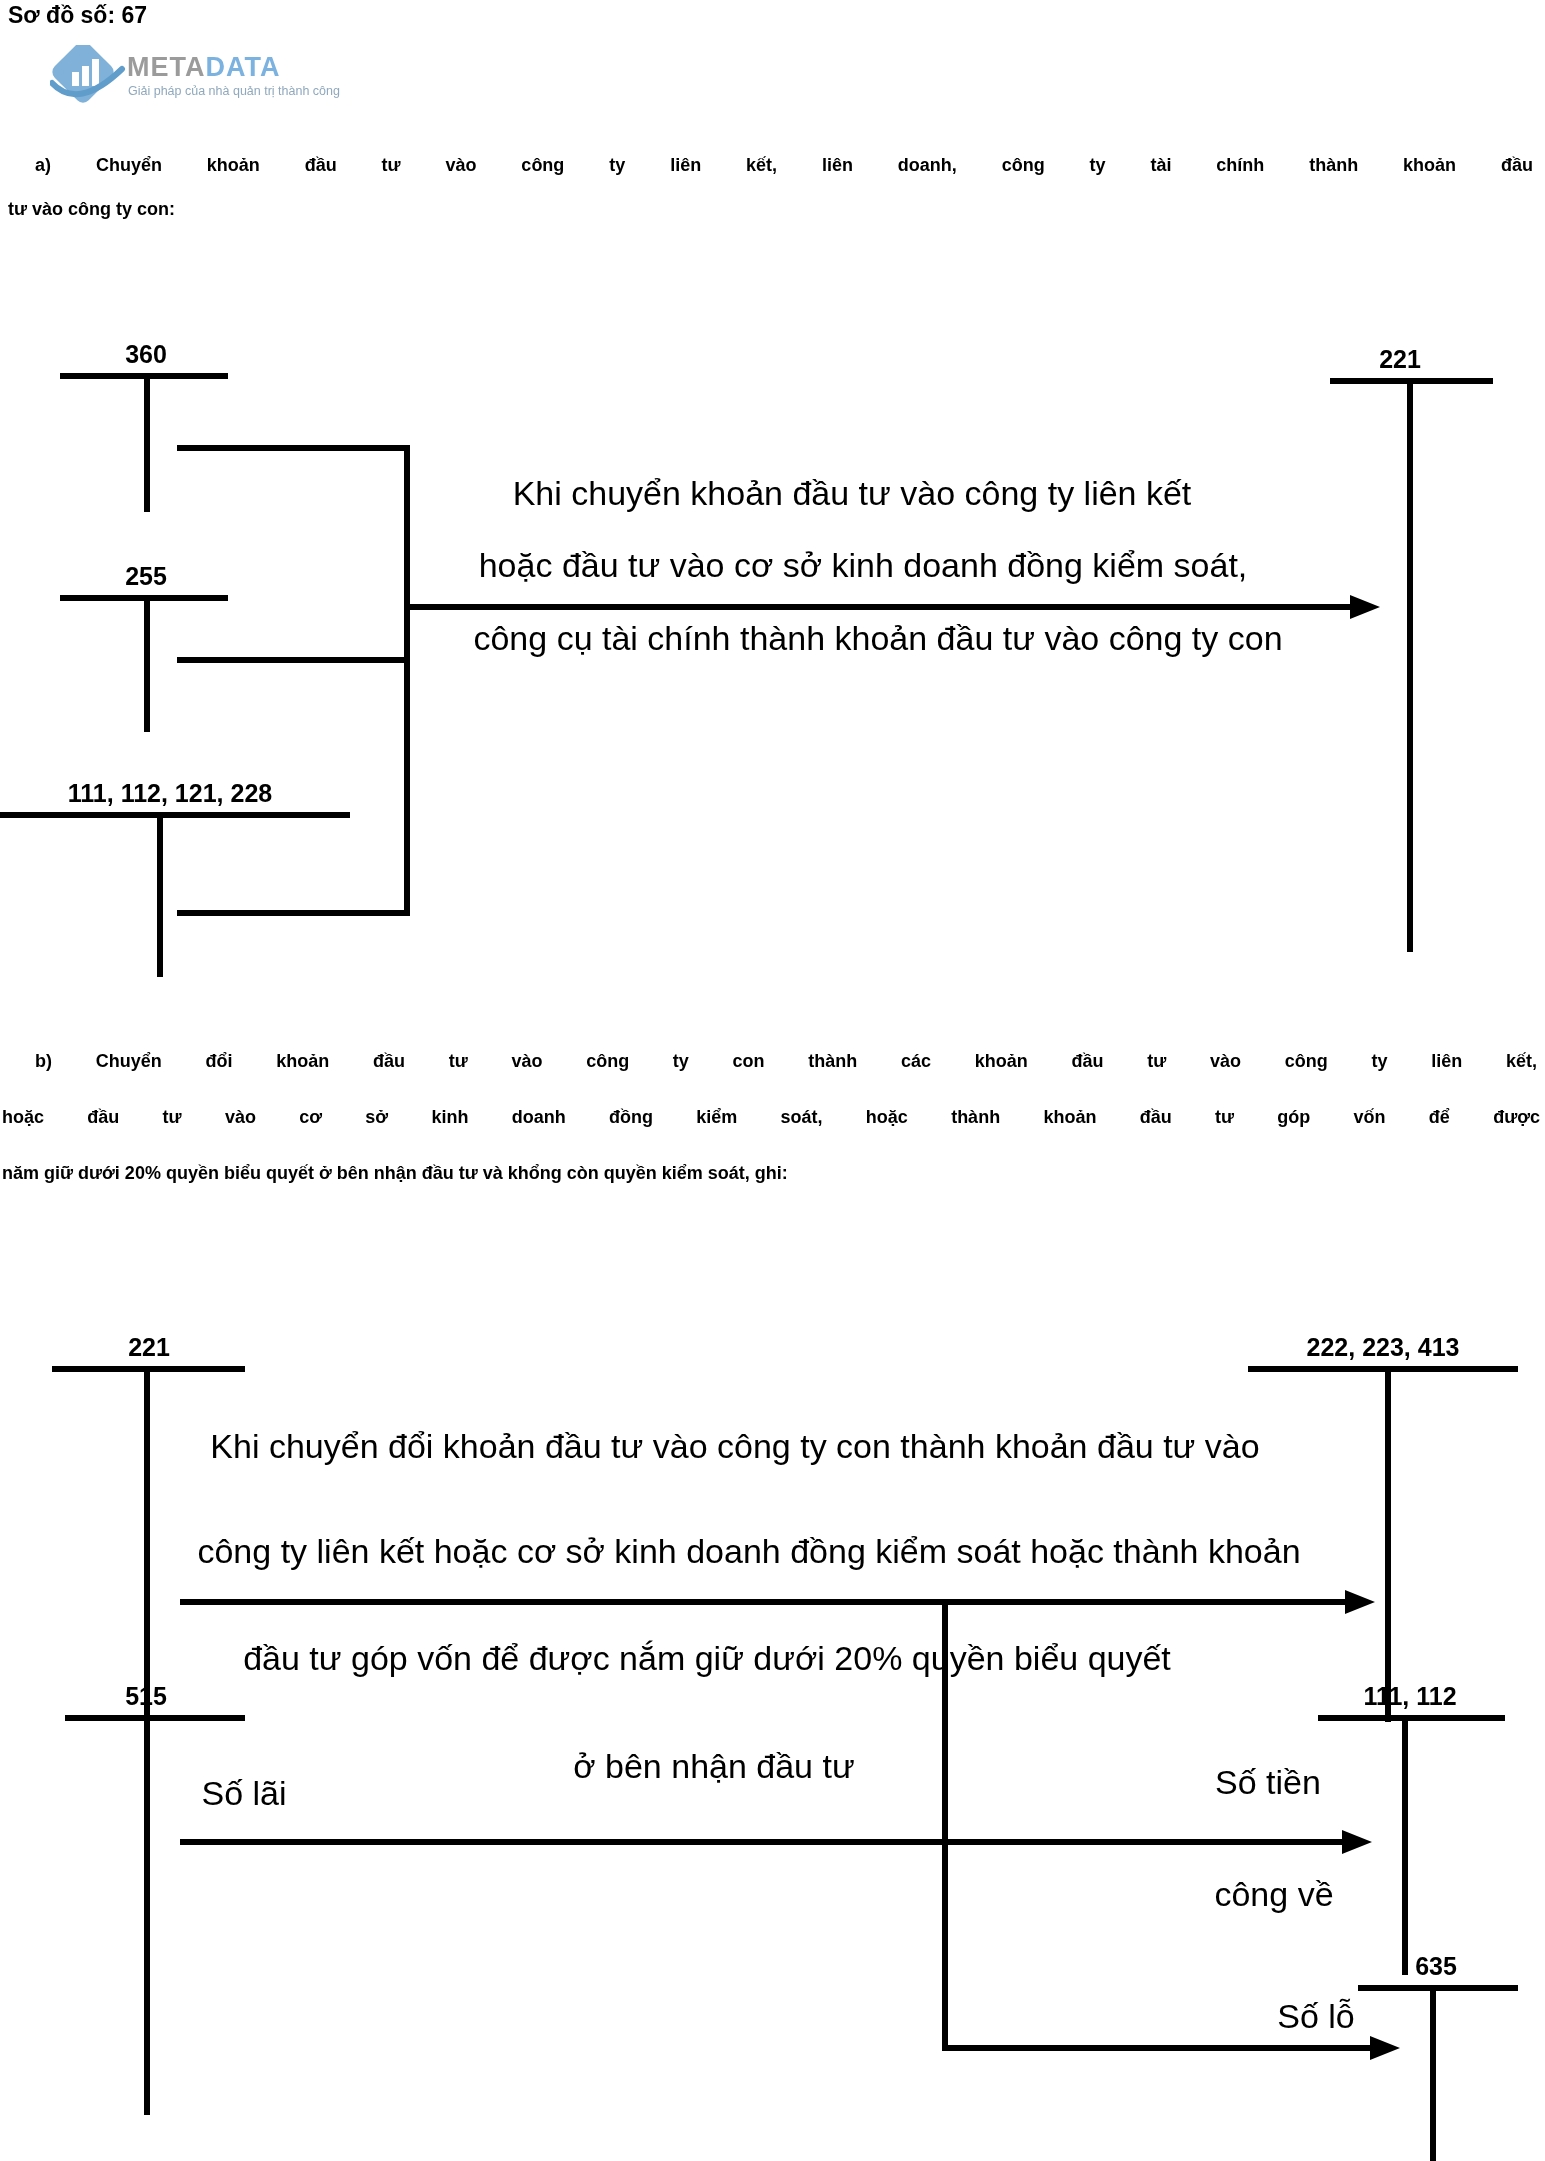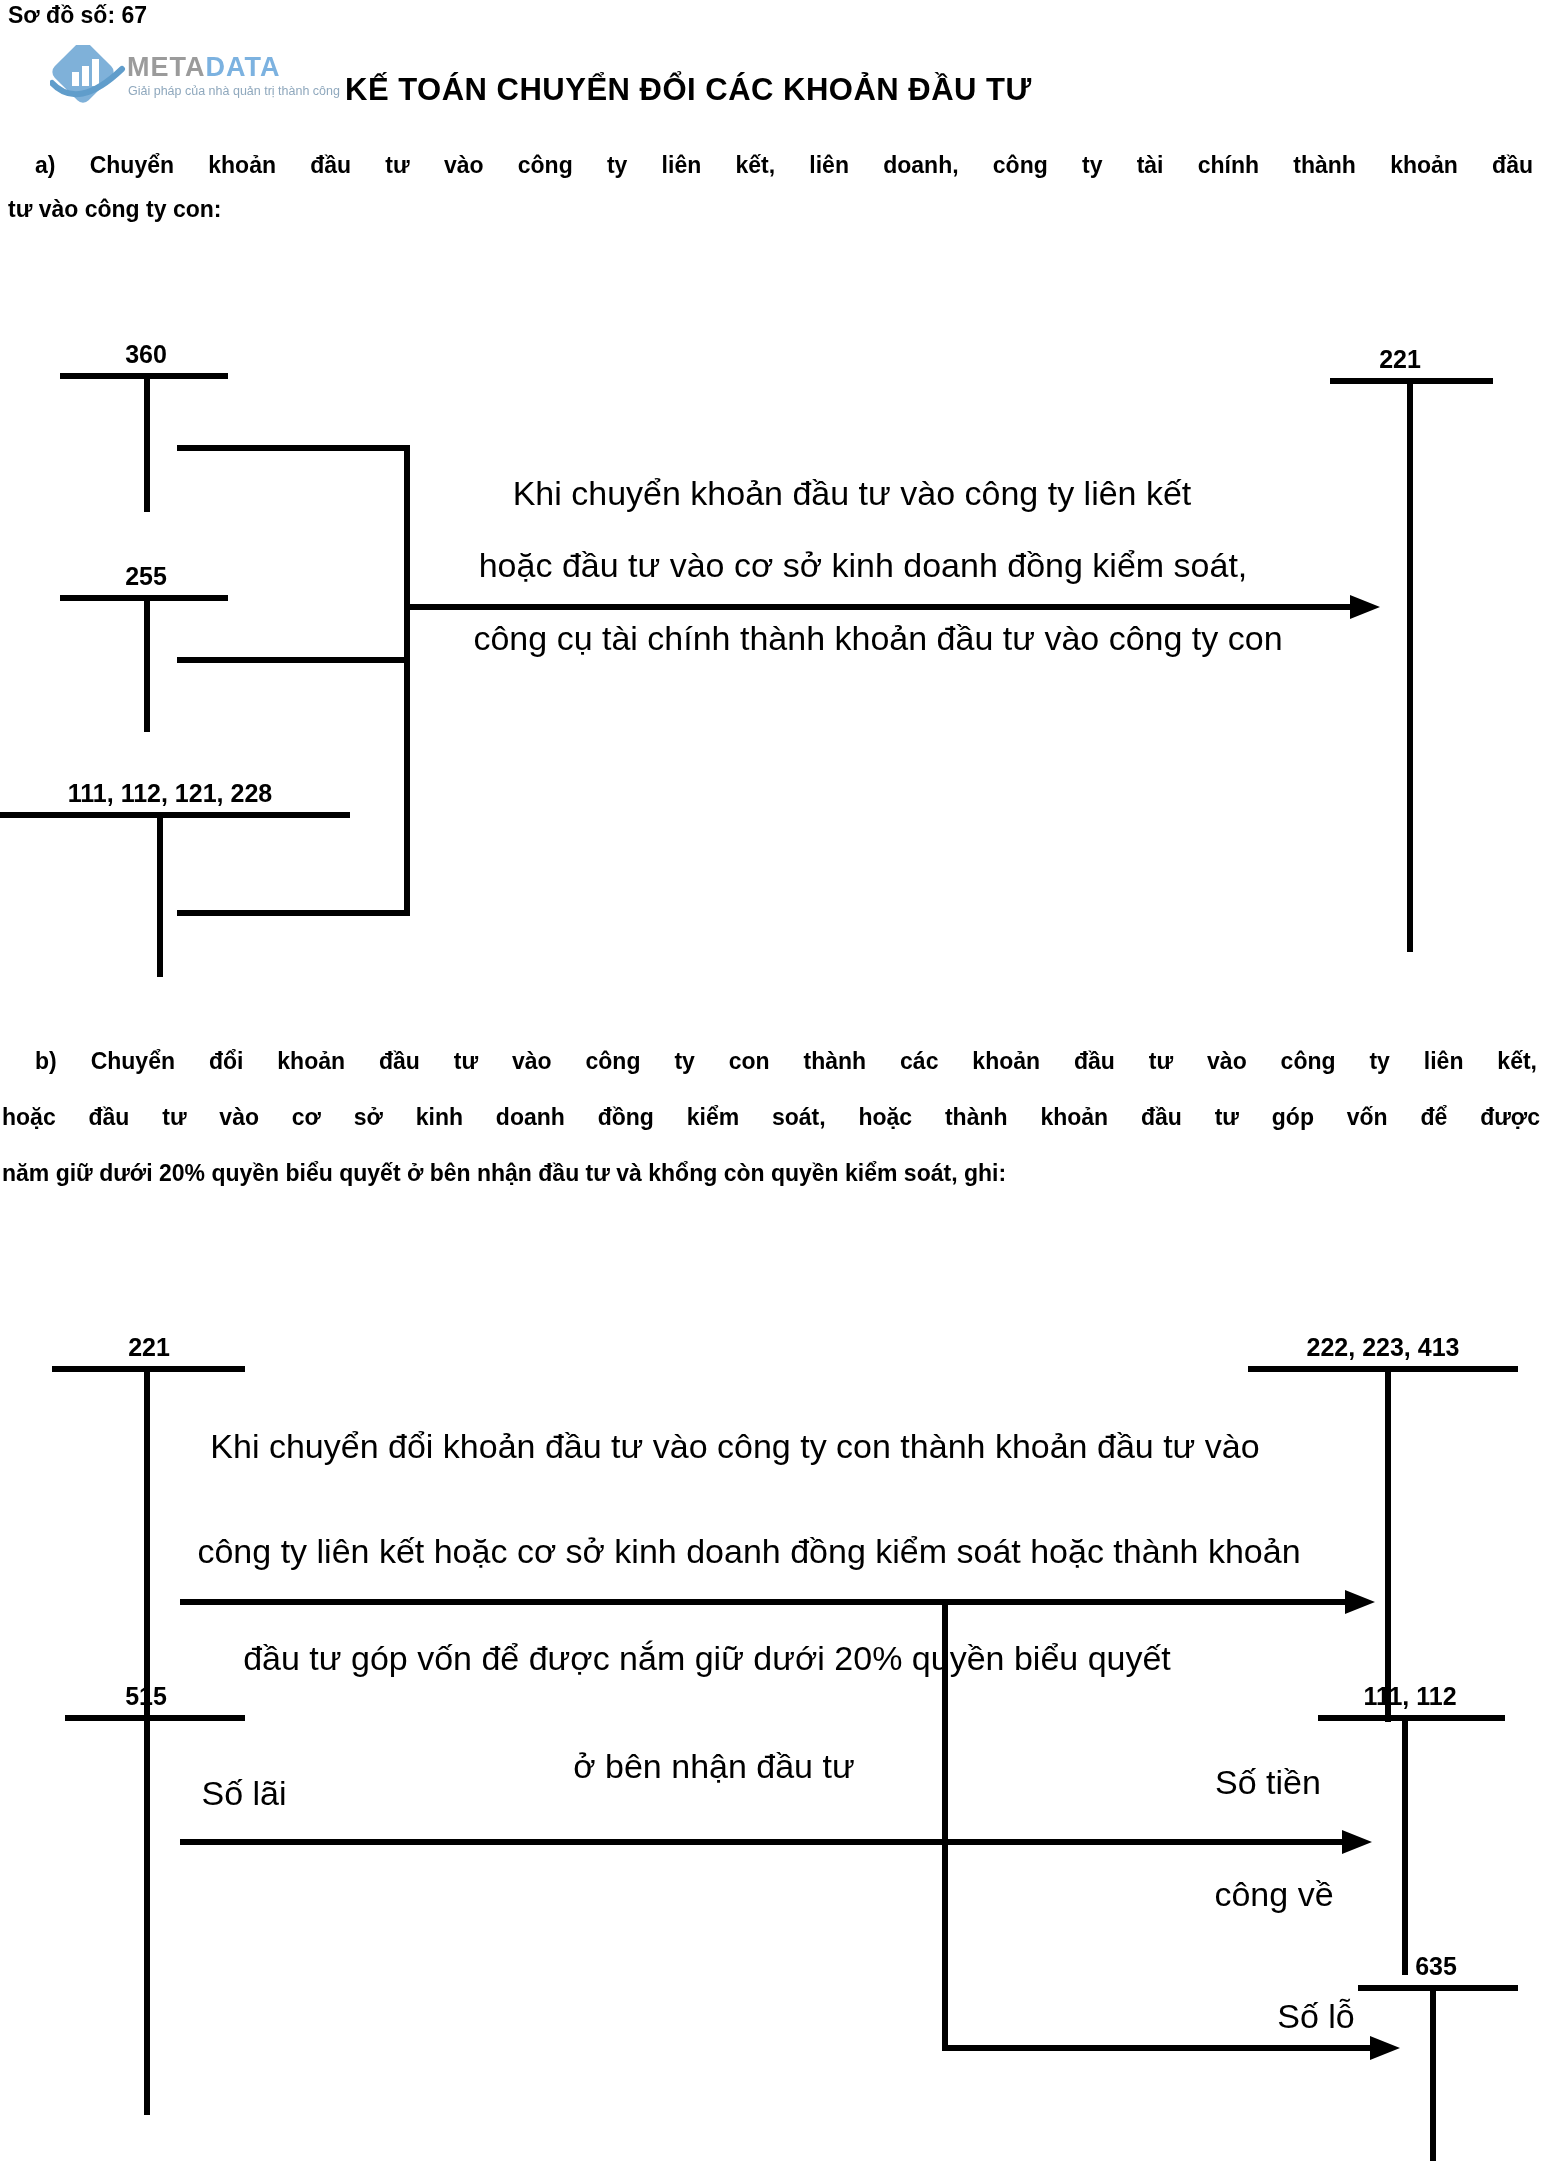--- a/index.html
+++ b/index.html
@@ -34,21 +34,21 @@
   }
   
   .doc-number{position:absolute;left:8px;top:2px;font-size:23px;font-weight:bold;}
   .page-title{position:absolute;left:345px;top:72px;font-size:31px;font-weight:bold;letter-spacing:.5px;white-space:nowrap;}
   .logo-name{position:absolute;left:127px;top:52px;font-size:27px;font-weight:800;letter-spacing:1px;white-space:nowrap;}
   .logo-name .p1{color:#9b9b9b;}
   .logo-name .p2{color:#7cb2e0;}
   .logo-tagline{position:absolute;left:128px;top:84px;font-size:12.5px;color:#8fa8bd;white-space:nowrap;}
   
   .para-line{
-    position:absolute;font-size:23px;font-weight:bold;line-height:34px;white-space:nowrap;
+    position:absolute;font-size:18px;font-weight:bold;line-height:34px;white-space:nowrap;
   }
   .para-just{
     white-space:normal;
     text-align:justify;
     text-align-last:justify;
   }
 </style>
 </head>
 <body>
 
@@ -65,21 +65,20 @@
         <rect x="42" y="14" width="7" height="27" fill="#ffffff"></rect>
         <path d="M2 38 Q 28 66 72 24" stroke="#609dcb" stroke-width="6" fill="none" stroke-linecap="round"></path>
       </svg>
     </span>
     <div class="logo-name">
       <span class="p1">META</span><span class="p2">DATA</span>
     </div>
     <div class="logo-tagline">Giải pháp của nhà quản trị thành công</div>
   </div>
 
-  <div class="page-title">KẾ TOÁN CHUYỂN ĐỔI CÁC KHOẢN ĐẦU TƯ</div>
 
   <div>
     <div class="para-line para-just" style="left:35px;top:148px;width:1498px">a)  Chuyển khoản đầu tư vào công ty liên kết, liên doanh, công ty tài chính thành khoản đầu</div>
     <div class="para-line" style="left:8px;top:192px">tư vào công ty con:</div>
   </div>
 
   <div>
 
     <div>
       <div class="acct-label" style="left:146px;top:337px">360</div>

